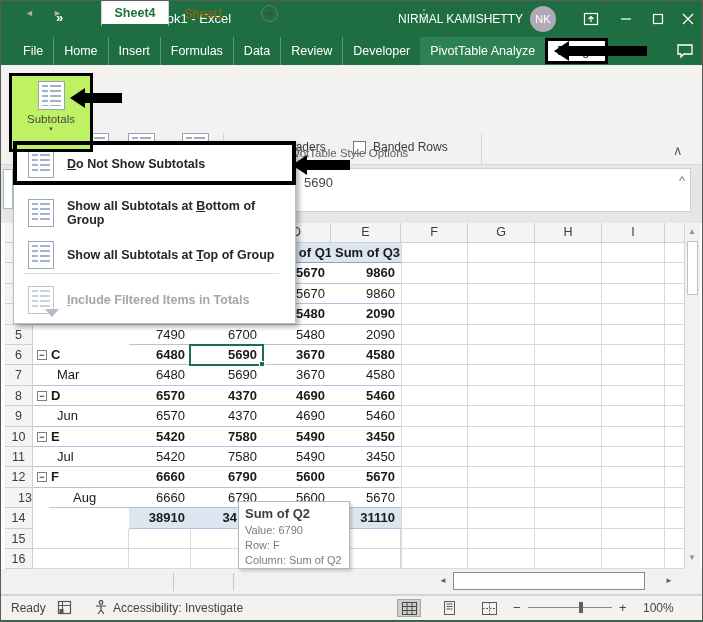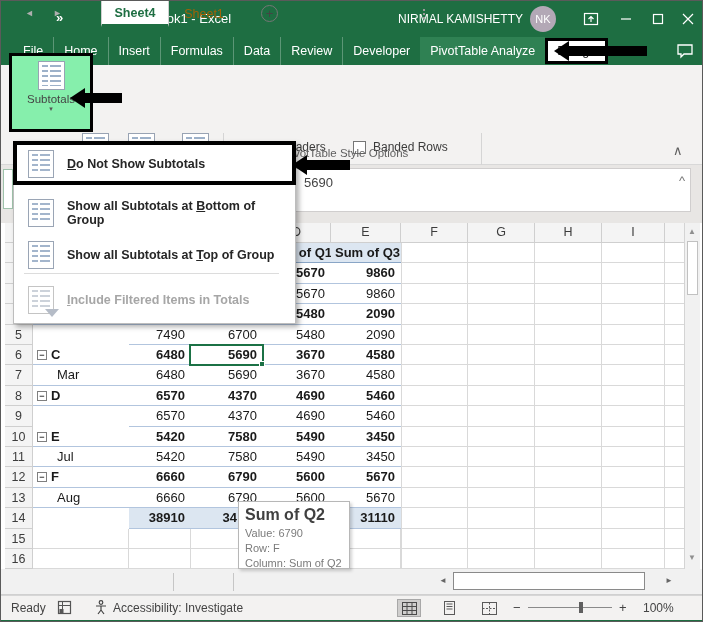--- a/index.html
+++ b/index.html
@@ -112,21 +112,21 @@
   .mitem.disabled .mini-icon::before { background-image:linear-gradient(90deg, transparent 0 6px, #fff 6px 8px, transparent 8px),
                       repeating-linear-gradient(#ccd2da 0 2px, transparent 2px 5px); }
   .msep { position:absolute; left:10px; width:255px; height:1px; background:#dcdcdc; }
   .u { text-decoration:underline; }
   .funnel { position:absolute; right:-6px; bottom:-4px; width:0; height:0; border-left:7px solid transparent;
             border-right:7px solid transparent; border-top:8px solid #b5bcc7; }
 
   
   #tooltip { left:237px; top:500px; width:112px; height:68px; background:#fff; border:1px solid #b7b7b7;
              box-shadow:2px 2px 3px rgba(0,0,0,.18); z-index:45; padding:4px 6px; }
-  #tooltip .tt-title { font-size:16px; font-weight:bold; color:#404040; margin-bottom:2px; }
+  #tooltip .tt-title { font-size:13px; font-weight:bold; color:#404040; margin-bottom:2px; }
   #tooltip .tt-line { font-size:11px; color:#7b7b7b; line-height:15px; white-space:nowrap; }
 
   svg { display:block; }
 </style>
 </head>
 <body>
 
 <div id="win">
 
   <div id="titlebar" class="abs">
@@ -197,21 +197,21 @@
       <div class="cb" style="left: 232px; top: 76px;">✓</div>
       <div class="cblabel" style="left: 252px; top: 75px;">Row Headers</div>
       <div class="cb" style="left: 352px; top: 76px;"></div>
       <div class="cblabel" style="left: 372px; top: 75px;">Banded Rows</div>
       <div class="cb" style="left: 232px; top: 108px;">✓</div>
       <div class="cblabel" style="left: 252px; top: 107px;">Column Headers</div>
       <div class="cb" style="left: 352px; top: 108px;"></div>
       <div class="cblabel" style="left: 372px; top: 107px;">Banded Columns</div>
     </div>
 
-  <div class="annot-box" style="left:8px; top:52px; width:84px; height:79px; background:#86efac; pointer-events:auto;">
+  <div class="annot-box" style="left:8px; top:72px; width:84px; height:79px; background:#bef264; pointer-events:auto;">
     <div style="position:relative; width:100%; height:100%; text-align:center;">
       <div class="tbl-icon" style="margin-top:5px;"></div>
       <div style="font-size:11.5px; color:#444;">Subtotals</div>
       <div class="drop">▾</div>
     </div>
   </div>
 
   <div id="grouplabel" class="abs">PivotTable Style Options</div>
   <div id="ribcollapse" class="abs">∧</div>
 
@@ -320,20 +320,21 @@
       <div class="cell pline grp num" style="left: 124px; top: 162.8px; width: 62px; height: 20.4px;">6570</div>
       <div class="cell pline grp num" style="left: 186px; top: 162.8px; width: 72px; height: 20.4px;">4370</div>
       <div class="cell pline grp num" style="left: 258px; top: 162.8px; width: 68px; height: 20.4px;">4690</div>
       <div class="cell pline grp num" style="left: 326px; top: 162.8px; width: 70px; height: 20.4px;">5460</div>
       <div class="cell gridcell bleft" style="left: 396px; top: 162.8px; width: 67px; height: 20.4px;"></div>
       <div class="cell gridcell" style="left: 463px; top: 162.8px; width: 67px; height: 20.4px;"></div>
       <div class="cell gridcell" style="left: 530px; top: 162.8px; width: 67px; height: 20.4px;"></div>
       <div class="cell gridcell" style="left: 597px; top: 162.8px; width: 63px; height: 20.4px;"></div>
       <div class="cell gridcell" style="left: 660px; top: 162.8px; width: 20px; height: 20.4px;"></div>
       <div class="hcell" style="left: 0px; top: 183.2px; width: 28px; height: 20.4px; line-height: 20.4px;">9</div>
+      <div class="cell pline indent" style="left: 28px; top: 183.2px; width: 96px; height: 20.4px;">Jun</div>
       <div class="cell pline num" style="left: 124px; top: 183.2px; width: 62px; height: 20.4px;">6570</div>
       <div class="cell pline num" style="left: 186px; top: 183.2px; width: 72px; height: 20.4px;">4370</div>
       <div class="cell pline num" style="left: 258px; top: 183.2px; width: 68px; height: 20.4px;">4690</div>
       <div class="cell pline num" style="left: 326px; top: 183.2px; width: 70px; height: 20.4px;">5460</div>
       <div class="cell gridcell bleft" style="left: 396px; top: 183.2px; width: 67px; height: 20.4px;"></div>
       <div class="cell gridcell" style="left: 463px; top: 183.2px; width: 67px; height: 20.4px;"></div>
       <div class="cell gridcell" style="left: 530px; top: 183.2px; width: 67px; height: 20.4px;"></div>
       <div class="cell gridcell" style="left: 597px; top: 183.2px; width: 63px; height: 20.4px;"></div>
       <div class="cell gridcell" style="left: 660px; top: 183.2px; width: 20px; height: 20.4px;"></div>
       <div class="hcell" style="left: 0px; top: 203.6px; width: 28px; height: 20.4px; line-height: 20.4px;">10</div>
@@ -368,22 +369,22 @@
       </div>
       <div class="cell pline grp num" style="left: 124px; top: 244.4px; width: 62px; height: 20.4px;">6660</div>
       <div class="cell pline grp num" style="left: 186px; top: 244.4px; width: 72px; height: 20.4px;">6790</div>
       <div class="cell pline grp num" style="left: 258px; top: 244.4px; width: 68px; height: 20.4px;">5600</div>
       <div class="cell pline grp num" style="left: 326px; top: 244.4px; width: 70px; height: 20.4px;">5670</div>
       <div class="cell gridcell bleft" style="left: 396px; top: 244.4px; width: 67px; height: 20.4px;"></div>
       <div class="cell gridcell" style="left: 463px; top: 244.4px; width: 67px; height: 20.4px;"></div>
       <div class="cell gridcell" style="left: 530px; top: 244.4px; width: 67px; height: 20.4px;"></div>
       <div class="cell gridcell" style="left: 597px; top: 244.4px; width: 63px; height: 20.4px;"></div>
       <div class="cell gridcell" style="left: 660px; top: 244.4px; width: 20px; height: 20.4px;"></div>
-      <div class="hcell" style="left: 0px; top: 264.8px; width: 28px; height: 20.4px; line-height: 20.4px;">13</div>
-      <div class="cell pline indent" style="left: 28px; top: 264.8px; width: 96px; height: 20.4px;">Aug</div>
+      <div class="hcell" style="left: 0px; top: 264.8px; width: 28px; height: 20.4px; line-height: 20.4px; text-align: right;">13</div>
+      <div class="cell pline indent" style="left: 44px; top: 264.8px; width: 96px; height: 20.4px;">Aug</div>
       <div class="cell pline num" style="left: 124px; top: 264.8px; width: 62px; height: 20.4px;">6660</div>
       <div class="cell pline num" style="left: 186px; top: 264.8px; width: 72px; height: 20.4px;">6790</div>
       <div class="cell pline num" style="left: 258px; top: 264.8px; width: 68px; height: 20.4px;">5600</div>
       <div class="cell pline num" style="left: 326px; top: 264.8px; width: 70px; height: 20.4px;">5670</div>
       <div class="cell gridcell bleft" style="left: 396px; top: 264.8px; width: 67px; height: 20.4px;"></div>
       <div class="cell gridcell" style="left: 463px; top: 264.8px; width: 67px; height: 20.4px;"></div>
       <div class="cell gridcell" style="left: 530px; top: 264.8px; width: 67px; height: 20.4px;"></div>
       <div class="cell gridcell" style="left: 597px; top: 264.8px; width: 63px; height: 20.4px;"></div>
       <div class="cell gridcell" style="left: 660px; top: 264.8px; width: 20px; height: 20.4px;"></div>
       <div class="hcell" style="left: 0px; top: 285.2px; width: 28px; height: 20.4px; line-height: 20.4px;">14</div>

